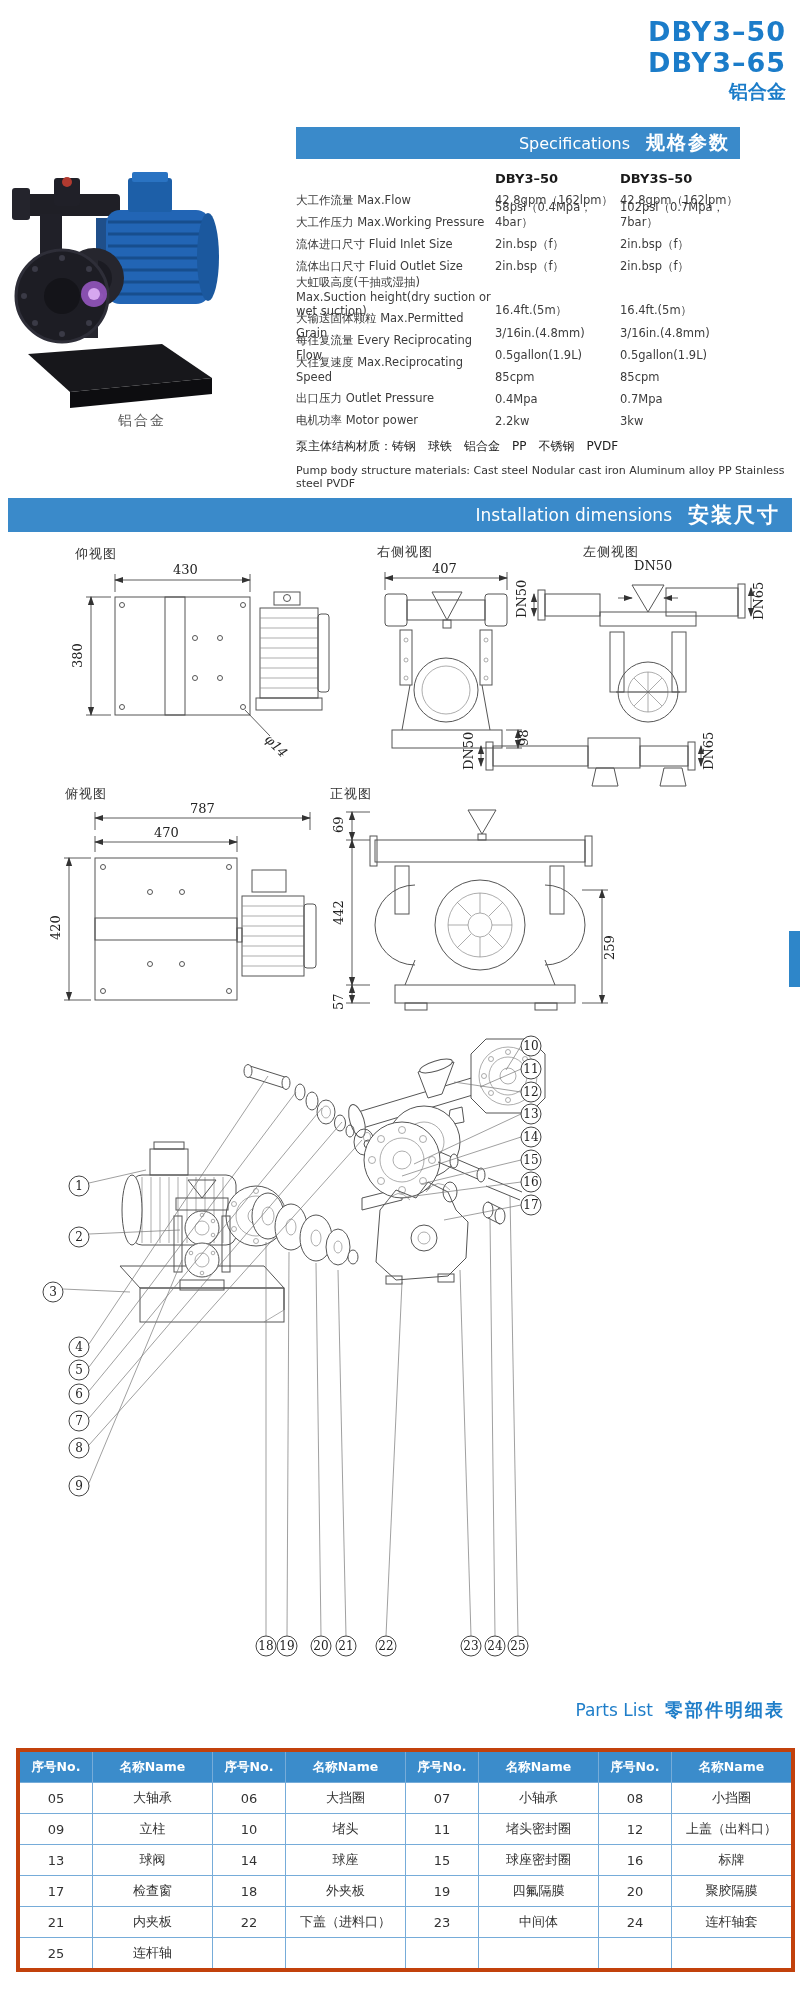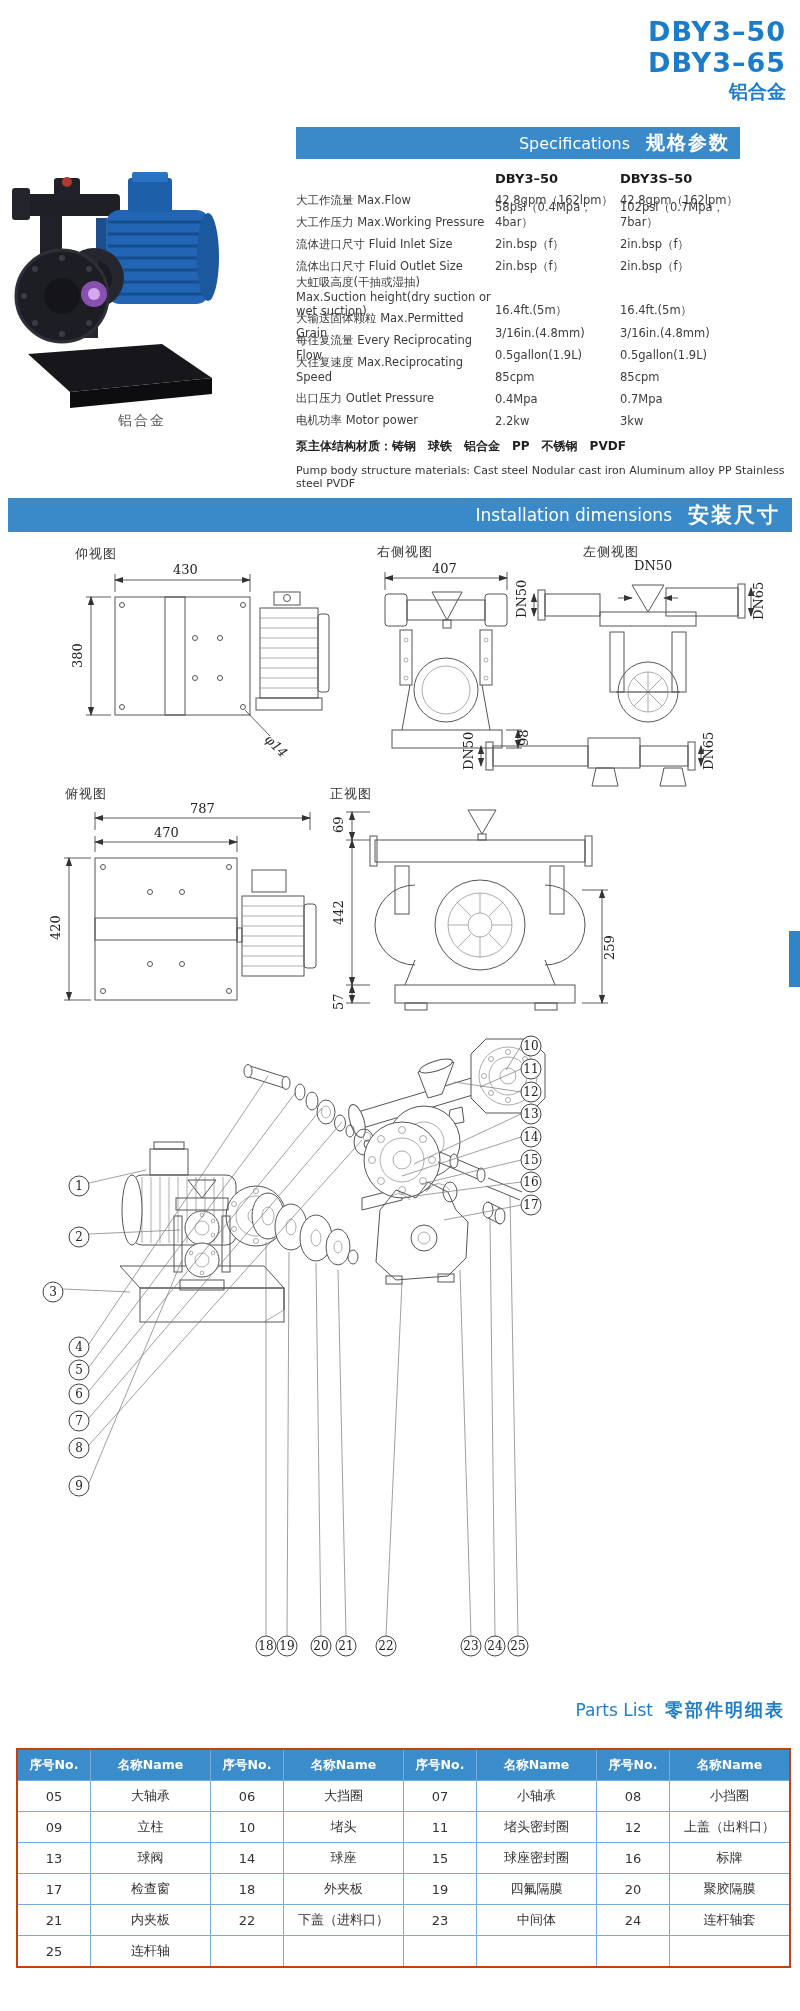--- a/index.html
+++ b/index.html
@@ -22,40 +22,40 @@
   #inst-bar .bar-zh{font-size:21px;}
 
   
   #spec-table{left:296px;top:162px;width:492px;}
   .shead{display:flex;height:24px;align-items:flex-end;}
   .srow{display:flex;height:22px;align-items:flex-end;font-size:11.5px;color:#3c3c3c;}
   .srow.double{height:44px;}
   .sl{width:199px;}
   .sv{width:125px;}
   .b{font-weight:bold;font-size:13px;color:#1a1a1a;}
-  .materials-zh{margin-top:10px;font-size:12px;font-weight:bold;color:#222;}
+  .materials-zh{margin-top:10px;font-size:12px;font-weight:normal;color:#222;}
   .materials-en{margin-top:9px;font-size:11px;color:#333;}
 
   
   #photo-caption{left:118px;top:412px;font-size:14px;color:#5a5a5a;letter-spacing:2px;}
 
   
   #side-tab{left:789px;top:931px;width:11px;height:56px;background:#2e86c9;}
 
   
   #parts-title{top:1698px;right:15px;color:#1f7ec9;display:flex;align-items:baseline;}
   #parts-title .pt-en{font-size:17px;}
   #parts-title .pt-zh{font-size:18px;font-weight:bold;margin-left:12px;letter-spacing:2px;}
 
   
   #parts-table{left:16px;top:1748px;border-collapse:collapse;table-layout:fixed;}
   #parts-table th,#parts-table td{border:1px solid #76acd9;text-align:center;padding:0;}
   #parts-table th{background:#3b8ccb;color:#fff;font-size:12.5px;font-weight:bold;height:30px;}
   #parts-table td{height:30px;font-size:13px;color:#333;background:#fff;}
-  #parts-table{border:2px solid #c2410c;}
+  #parts-table{border:4px solid #c2410c;}
   .cn{width:72px;}
   .cw{width:119px;}
 
   
   .ln{fill:none;stroke:#555;stroke-width:1;}
   .lt{fill:none;stroke:#8a8a8a;stroke-width:0.7;}
   .fw{fill:#fff;stroke:#555;stroke-width:1;}
   .dm{stroke:#333;stroke-width:0.8;fill:none;}
   .dt{font-family:"DejaVu Serif","Liberation Serif",serif;font-size:13px;fill:#222;}
   .cap{font-size:13px;fill:#333;letter-spacing:1px;}

